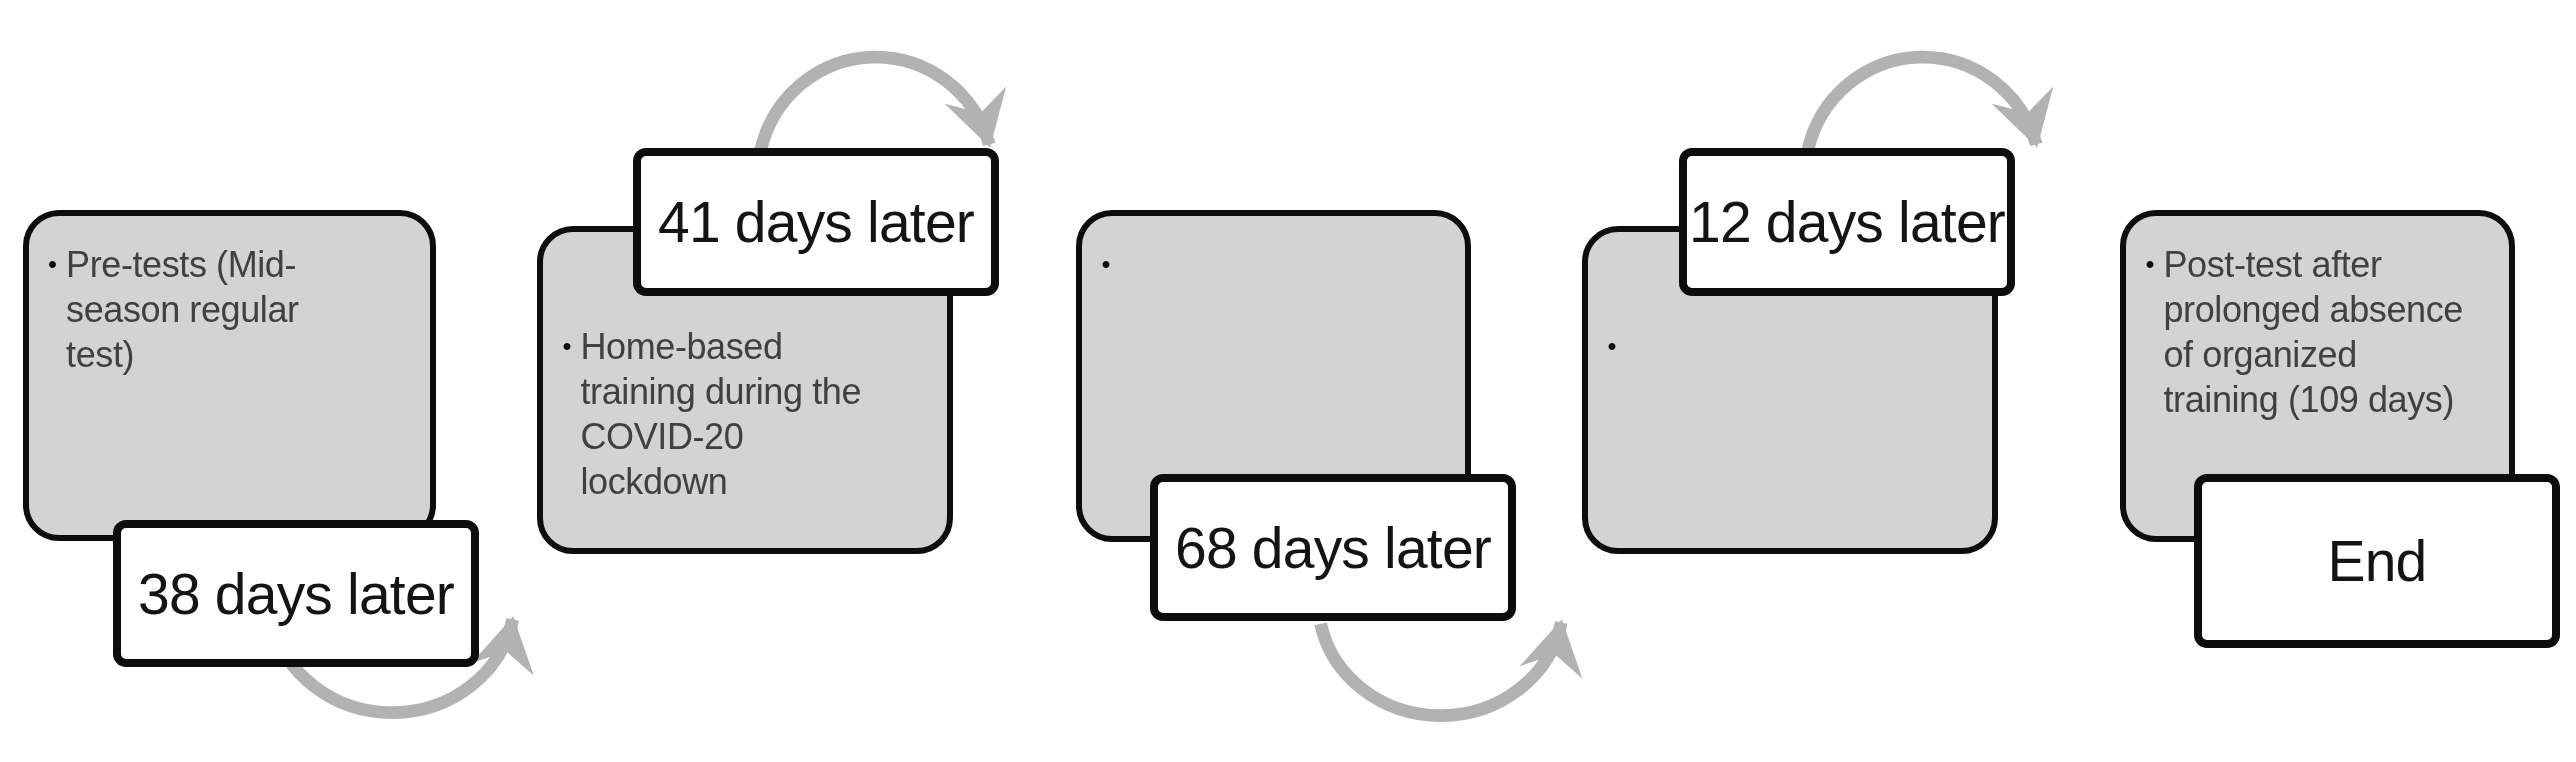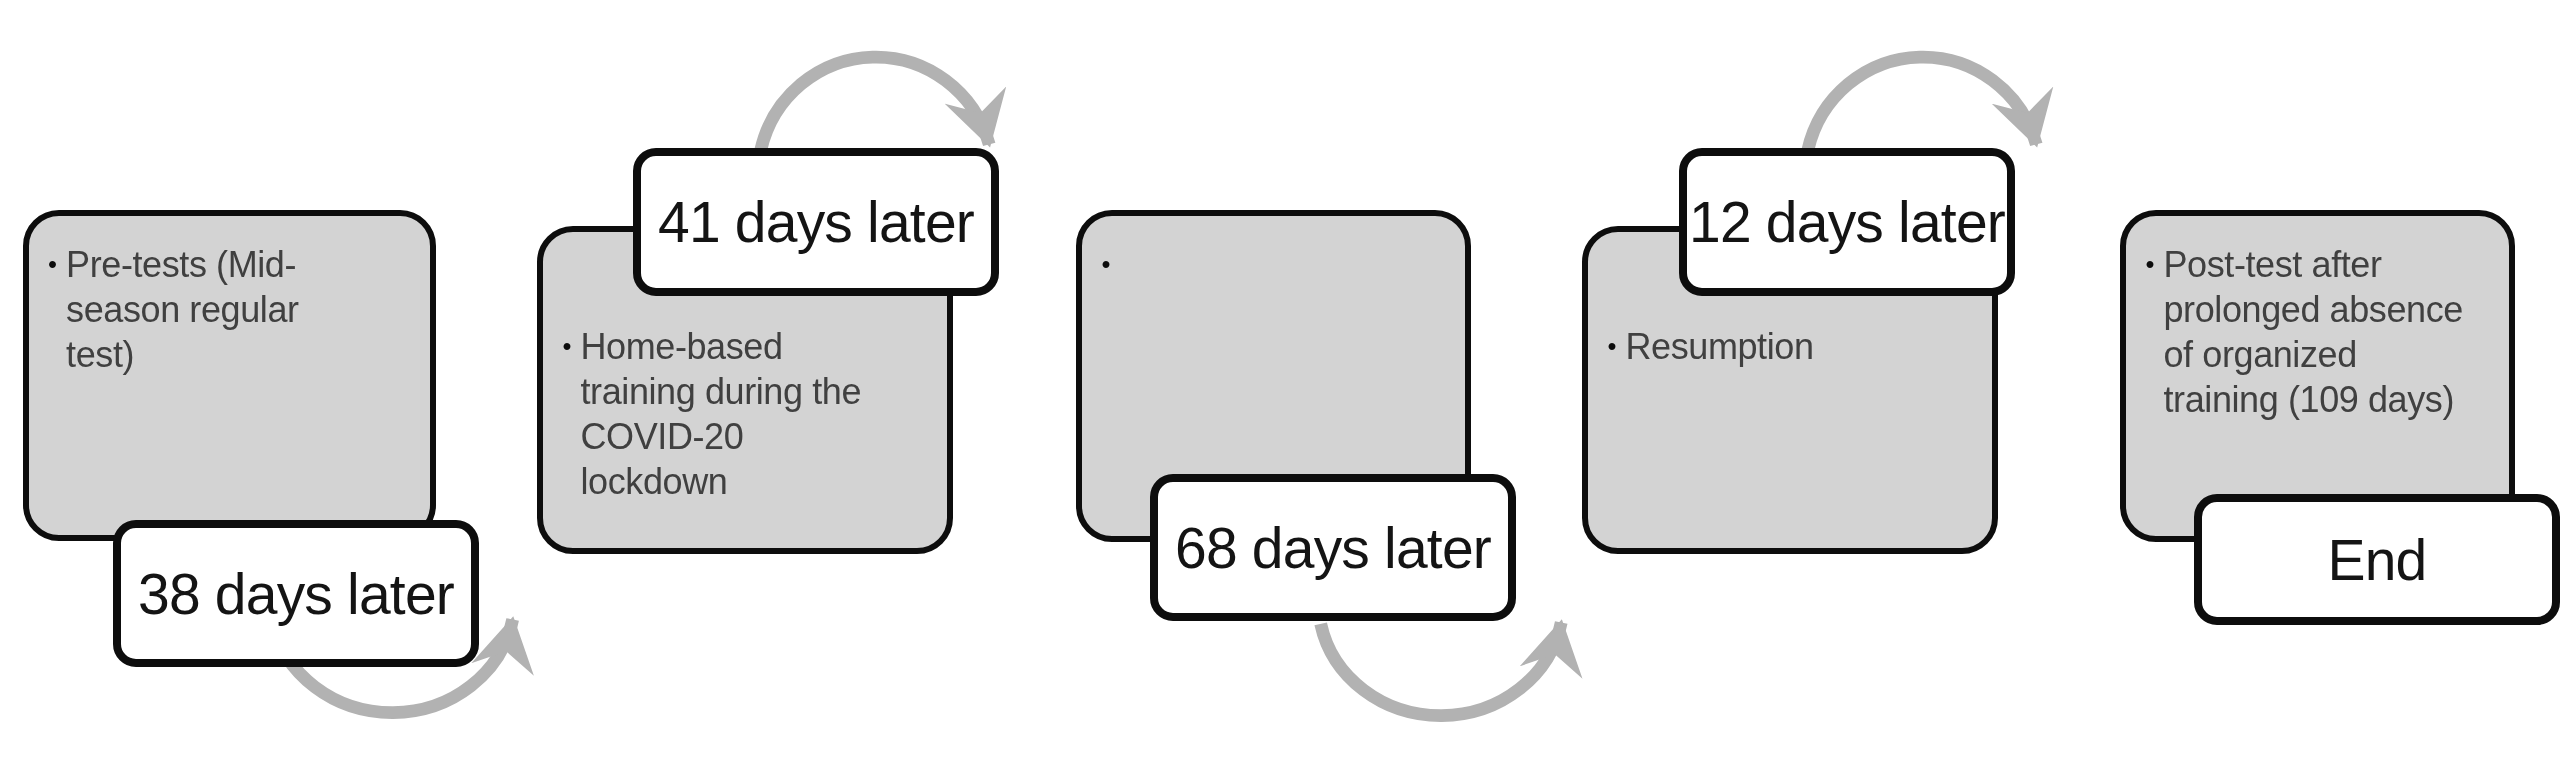--- a/index.html
+++ b/index.html
@@ -59,21 +59,21 @@
     line-height: 45px;
     color: #404040;
     white-space: pre-line;
     letter-spacing: -0.4px;
   }
   .interval-label {
     position: absolute;
     z-index: 3;
     background: var(--label-fill, #ffffff);
     border: 8.3px solid var(--box-border, #0d0d0d);
-    border-radius: 23px;
+    border-radius: 13px;
     box-sizing: border-box;
     display: flex;
     align-items: center;
     justify-content: center;
   }
   .interval-label .label-text {
     font-size: 57px;
     color: #141414;
     letter-spacing: -0.8px;
     white-space: nowrap;
@@ -81,21 +81,21 @@
   
   .stage1-box   { left: 22.6px;   top: 210px; width: 413px; height: 331px; }
   .stage1-label { left: 113px;  top: 474px; width: 366px; height: 147px; margin-top: 46px; }
   .stage2-label { left: 633px;  top: 148px; width: 366px; height: 148px; }
   .stage2-box   { left: 537px;  top: 226px; width: 416px; height: 328px; }
   .stage3-box   { left: 1076px; top: 210px; width: 395px; height: 332px; }
   .stage3-label { left: 1150px; top: 474px; width: 366px; height: 147px; }
   .stage4-label { left: 1679px; top: 148px; width: 336px; height: 148px; }
   .stage4-box   { left: 1582px; top: 226px; width: 416px; height: 328px; }
   .stage5-box   { left: 2120px; top: 210px; width: 395px; height: 332px; }
-  .stage5-label { left: 2194px; top: 474px; width: 366px; height: 131px; margin-top: 20px; }
+  .stage5-label { left: 2194px; top: 474px; width: 366px; height: 174px; }
 </style>
 </head>
 <body>
 
 <div class="canvas">
 
   <svg class="arrow-layer" width="2576" height="763" viewBox="0 0 3427 1015">
     <defs>
       <marker id="ah" viewBox="0 0 10 10" refX="8" refY="5" markerWidth="5" markerHeight="5" orient="auto">
         <path class="arrowhead" d="M0,0 L8.5,5 L0,10 L2.9,5 Z"></path>
@@ -137,21 +137,20 @@
       <span class="bullet">•</span>
     </div>
   </div>
   <div class="interval-label stage3-label">
     <span class="label-text">68 days later</span>
   </div>
 
   <div class="stage-box stage4-box">
     <div class="box-content below-label">
       <span class="bullet">•</span>
-      <span class="box-label">Resumption</span>
     </div>
   </div>
   <div class="interval-label stage4-label">
     <span class="label-text">12 days later</span>
   </div>
 
   <div class="stage-box stage5-box">
     <div class="box-content">
       <span class="bullet">•</span>
       <span class="box-label">Post-test after

